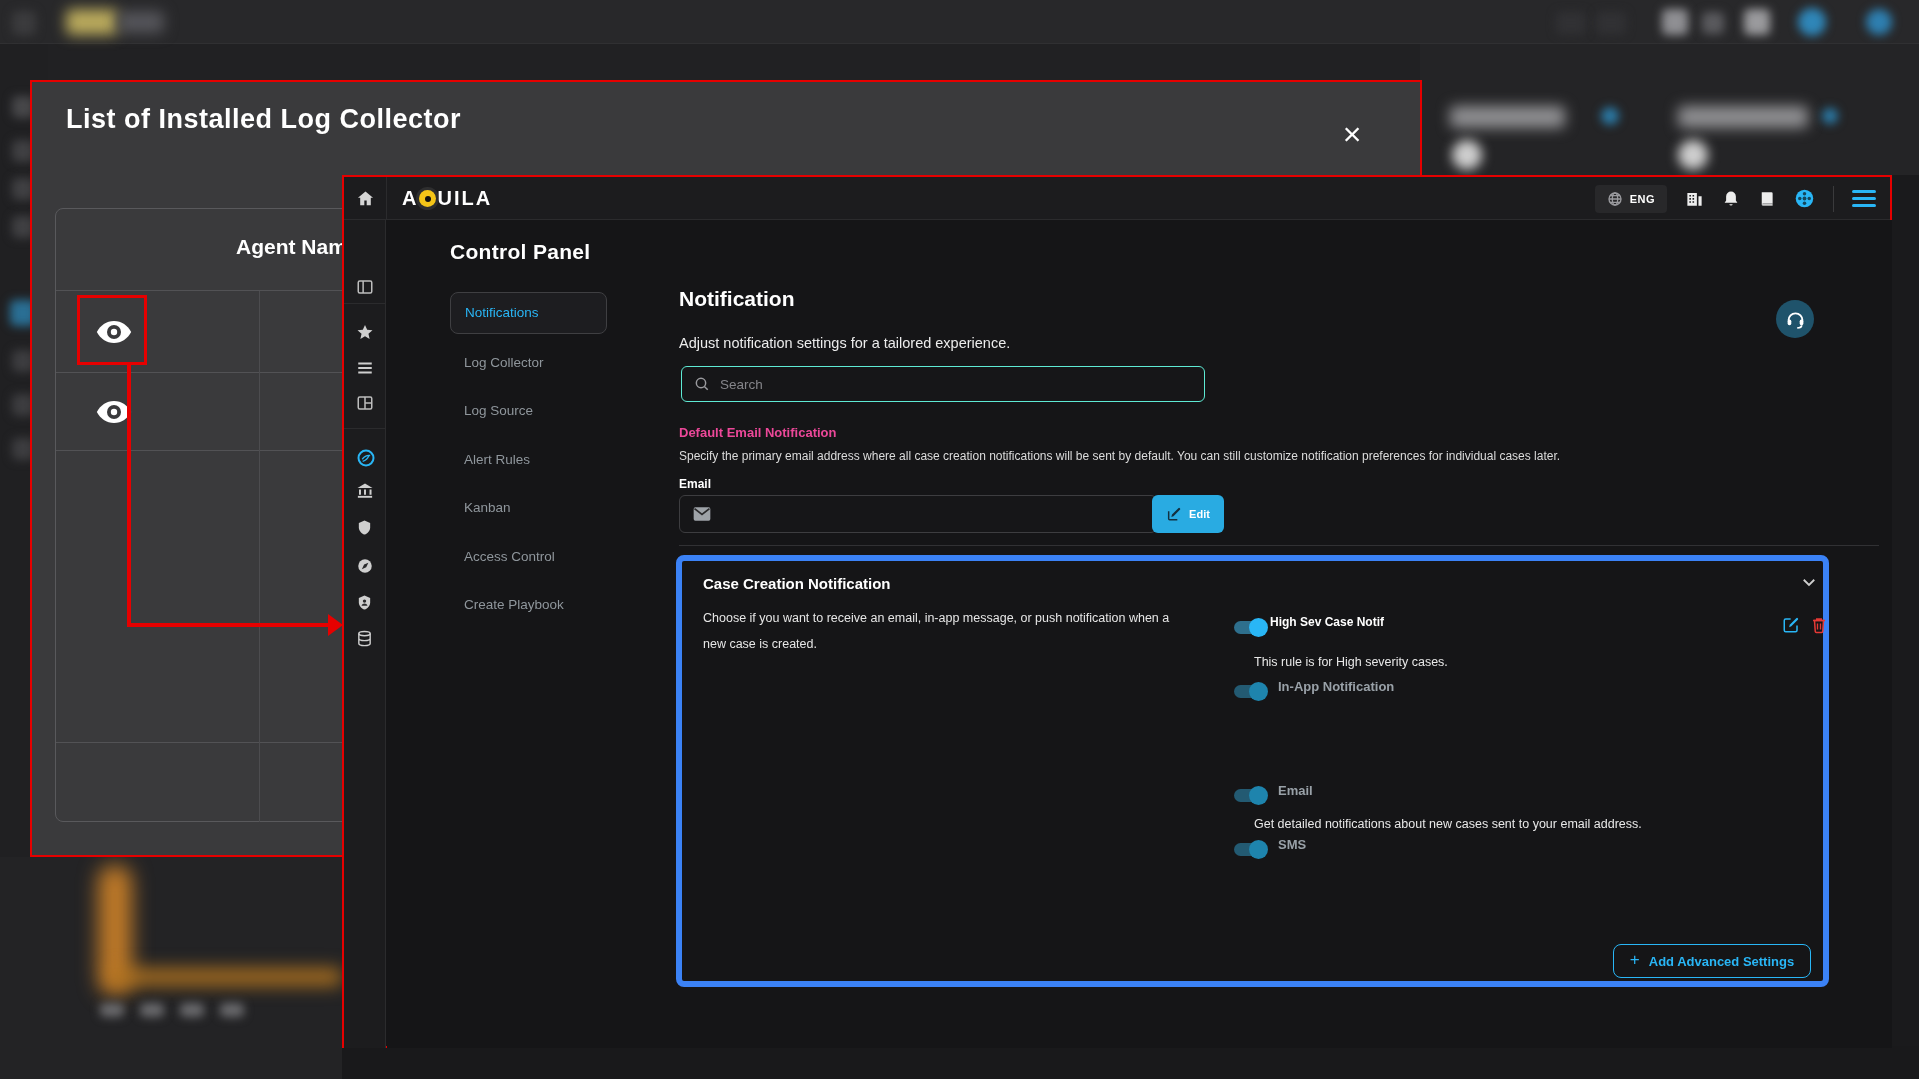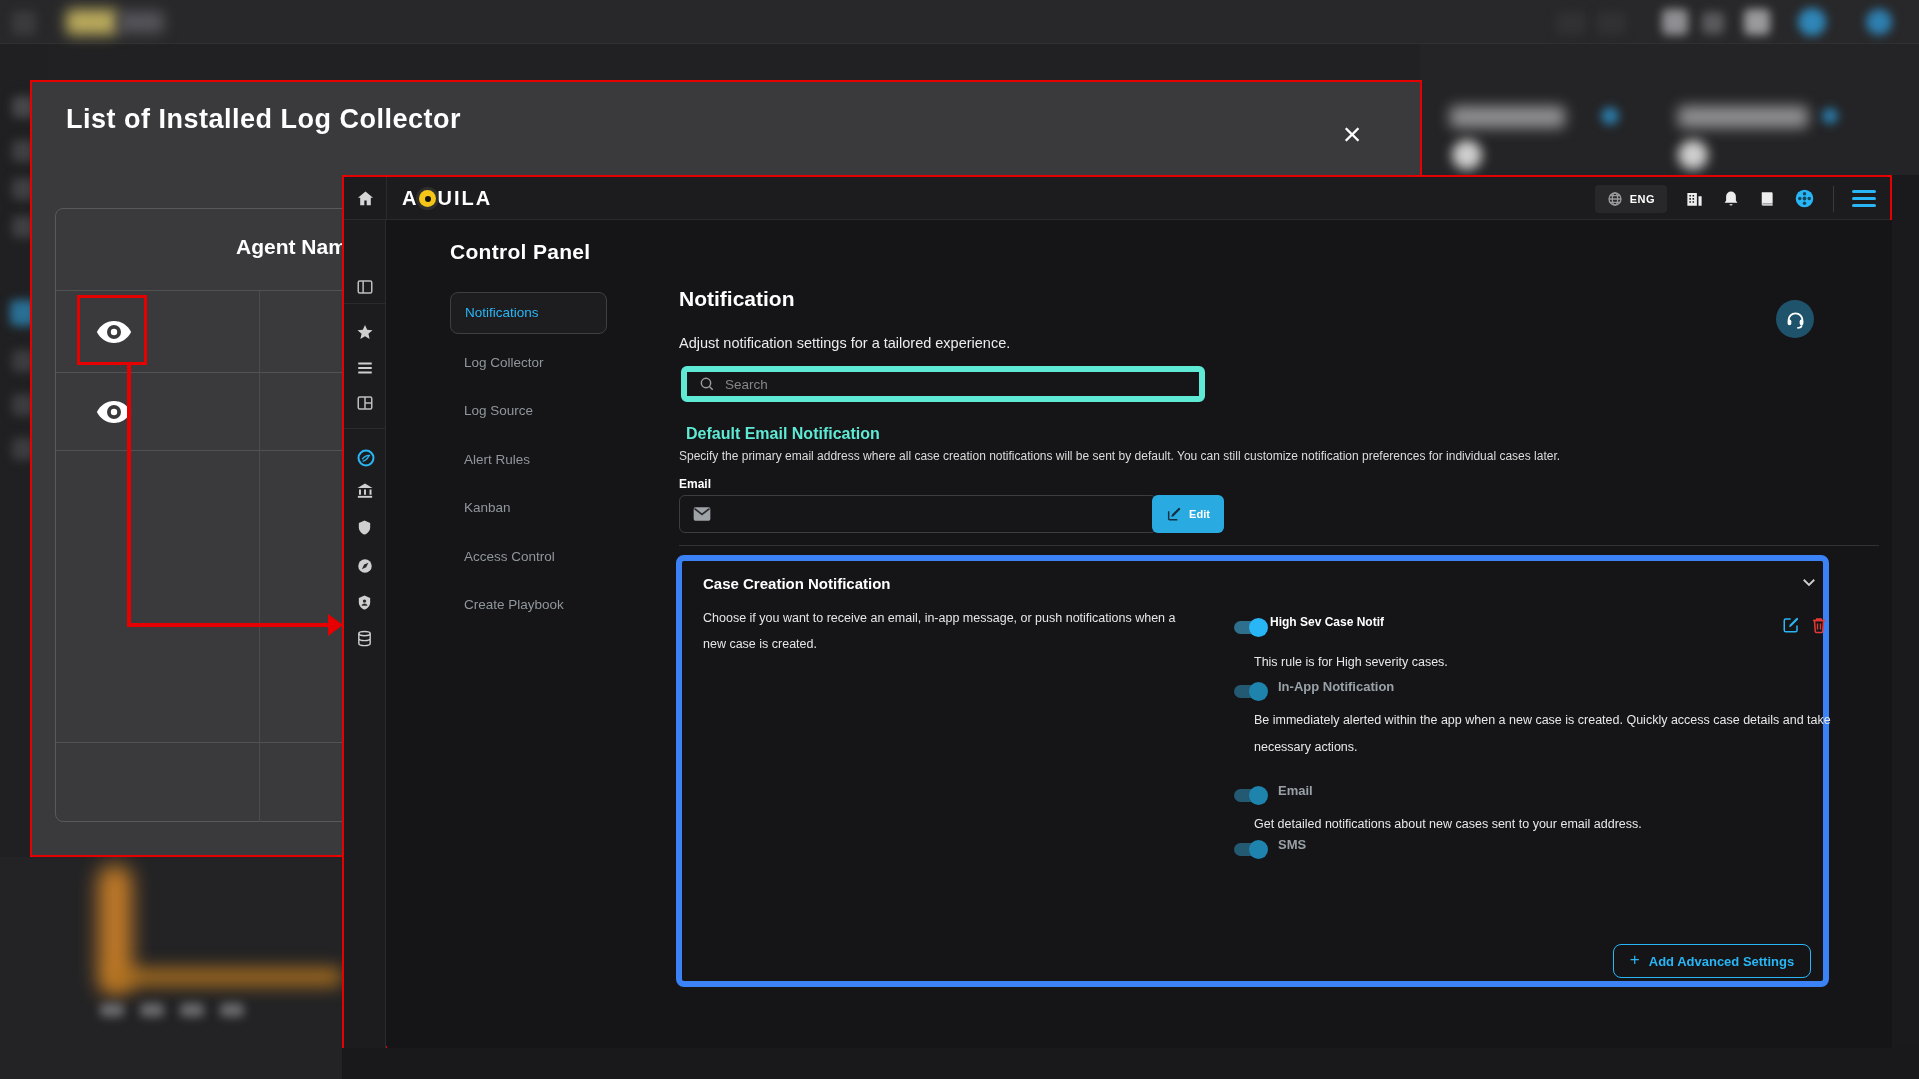--- a/index.html
+++ b/index.html
@@ -69,28 +69,28 @@
   
   .cp-title { position:absolute; left:106px; top:63px; font-size:21px; font-weight:600; color:#fff; letter-spacing:.3px; }
   .nav-active { position:absolute; left:106px; top:115px; width:157px; height:42px; background:#1d1d20;
                 border:1px solid #3f3f42; border-radius:8px; color:#29b6f6; font-size:13.5px;
                 line-height:40px; padding-left:14px; cursor:pointer; }
   .nav-item { position:absolute; left:120px; color:#8f969c; font-size:13.5px; cursor:pointer; white-space:nowrap; }
 
   .main-heading { position:absolute; left:335px; top:110px; font-size:21px; font-weight:600; color:#fff; }
   .main-sub { position:absolute; left:335px; top:158px; font-size:14.5px; color:#ececec; }
   .search-box { position:absolute; left:337px; top:189px; width:524px; height:36px; background:#161618;
-                border:6px solid #5eead4; border-radius:6px; display:flex; align-items:center; padding:12px 12px; gap:10px; }
+                border:1px solid #5eead4; border-radius:6px; display:flex; align-items:center; padding:12px 12px; gap:10px; }
   .search-box input { flex:1; background:transparent; border:none; outline:none; color:#ddd; font-size:13.5px;
                       font-family:"Liberation Sans", sans-serif; }
   .search-box input::placeholder { color:#85858a; }
   .headset-btn { position:absolute; left:1432px; top:123px; width:38px; height:38px; border-radius:50%;
                  background:#1f536b; display:flex; align-items:center; justify-content:center; cursor:pointer; }
 
-  .sec-title { position:absolute; left:342px; top:248px; font-size:16px; font-weight:600; color:#5eead4; }
+  .sec-title { position:absolute; left:335px; top:248px; font-size:13px; font-weight:600; color:#ec4899; }
   .sec-desc { position:absolute; left:335px; top:272px; font-size:12px; color:#dcdcdc; white-space:nowrap; }
   .email-label { position:absolute; left:335px; top:300px; font-size:12px; font-weight:bold; color:#fff; }
   .email-input { position:absolute; left:335px; top:318px; width:478px; height:38px; background:#161618;
                  border:1px solid #3d3d40; border-radius:6px; display:flex; align-items:center; padding:0 12px; gap:10px; }
   .email-input input { flex:1; background:transparent; border:none; outline:none; color:#ddd; font-size:13px;
                        font-family:"Liberation Sans", sans-serif; }
   .edit-btn { position:absolute; left:808px; top:318px; width:72px; height:38px; background:#29abe2; border:none;
               border-radius:6px; display:flex; align-items:center; justify-content:center; gap:7px;
               color:#fff; font-size:11px; font-weight:600; cursor:pointer; font-family:"Liberation Sans", sans-serif; }
   .hdivider2 { position:absolute; left:335px; top:368px; width:1200px; height:1px; background:#313134; }
@@ -381,21 +381,21 @@
             <path d="M8 16.5 9 12.8 18.5 3.3a1.6 1.6 0 0 1 2.3 0 1.6 1.6 0 0 1 0 2.3L11.2 15.2z" fill="#13303f"></path>
           </svg>
       </span>
       <span>Edit</span>
     </button>
 
     <div class="hdivider2"></div>
 
     <div class="case-card">
       <div class="cc-title">Case Creation Notification</div>
-      <div class="cc-desc">Choose if you want to receive an email, in-app message, or push notifications when a new case is created.</div>
+      <div class="cc-desc">Choose if you want to receive an email, in-app message, or push notification when a new case is created.</div>
       <div class="cc-chevron">
         <svg viewBox="0 0 24 24" width="18" height="18">
             <path d="m5 9 7 7 7-7" fill="none" stroke="#cfcfcf" stroke-width="2.4"></path>
           </svg>
       </div>
 
       <div class="toggle bright" style="left:552px;top:60px">
           <span class="knob"></span>
         </div>
       <div class="tg-label-main" style="left:588px;top:54px">High Sev Case Notif</div>
@@ -411,21 +411,20 @@
             <path d="M6 6h12l-1 14.5a1.5 1.5 0 0 1-1.5 1.4h-7A1.5 1.5 0 0 1 7 20.5z" fill="none" stroke="#e53935" stroke-width="2"></path>
             <path d="M10 10v8M14 10v8" stroke="#e53935" stroke-width="1.8"></path>
           </svg>
       </div>
       <div class="tg-desc" style="left:572px;top:88px">This rule is for High severity cases.</div>
 
       <div class="toggle dim" style="left:552px;top:124px">
           <span class="knob"></span>
         </div>
       <div class="tg-label-sub" style="left:588px;top:118px">In-App Notification</div>
-      <div class="tg-desc" style="left:572px;top:146px;width:585px">Be immediately alerted within the app when a new case is created. Quickly access case details and take necessary actions.</div>
 
       <div class="toggle dim" style="left:552px;top:228px">
           <span class="knob"></span>
         </div>
       <div class="tg-label-sub" style="left:588px;top:222px">Email</div>
       <div class="tg-desc" style="left:572px;top:250px;width:620px">Get detailed notifications about new cases sent to your email address.</div>
 
       <div class="toggle dim" style="left:552px;top:282px">
           <span class="knob"></span>
         </div>

